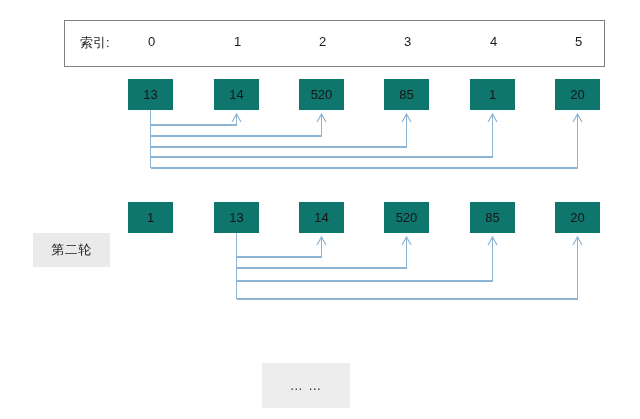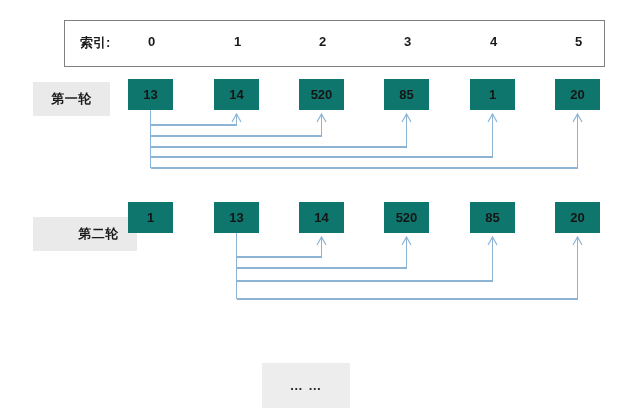--- a/index.html
+++ b/index.html
@@ -11,21 +11,20 @@
     width: 640px;
     height: 419px;
     background: #ffffff;
     font-family: "Liberation Sans", "DejaVu Sans", sans-serif;
     overflow: hidden;
   }
   #canvas {
     position: relative;
     width: 640px;
     height: 372px;
-    font-weight: bold;
   }
   #svg-arrows {
     position: absolute;
     left: 0;
     top: 0;
     width: 640px;
     height: 419px;
     pointer-events: none;
   }
 
@@ -108,29 +107,28 @@
   <div class="index-header">
     <span class="index-label">索引:</span>
     <span class="index-num" id="idx-0" style="left: 76.5px;">0</span>
     <span class="index-num" id="idx-1" style="left: 162.5px;">1</span>
     <span class="index-num" id="idx-2" style="left: 247.5px;">2</span>
     <span class="index-num" id="idx-3" style="left: 332.5px;">3</span>
     <span class="index-num" id="idx-4" style="left: 418.5px;">4</span>
     <span class="index-num" id="idx-5" style="left: 503.5px;">5</span>
   </div>
 
-  <div class="round-label" id="round-label-0" style="left: 33px; top: 82px;">第一轮</div>
   <div class="cell" id="r0c0" style="left: 128px; top: 79px;">13</div>
   <div class="cell" id="r0c1" style="left: 214px; top: 79px;">14</div>
   <div class="cell" id="r0c2" style="left: 299px; top: 79px;">520</div>
   <div class="cell" id="r0c3" style="left: 384px; top: 79px;">85</div>
   <div class="cell" id="r0c4" style="left: 470px; top: 79px;">1</div>
   <div class="cell" id="r0c5" style="left: 555px; top: 79px;">20</div>
 
-  <div class="round-label" id="round-label-1" style="left: 33px; top: 217px; padding-left: 27px;">第二轮</div>
+  <div class="round-label" id="round-label-1" style="left: 33px; top: 233px;">第二轮</div>
   <div class="cell" id="r1c0" style="left: 128px; top: 202px;">1</div>
   <div class="cell" id="r1c1" style="left: 214px; top: 202px;">13</div>
   <div class="cell" id="r1c2" style="left: 299px; top: 202px;">14</div>
   <div class="cell" id="r1c3" style="left: 384px; top: 202px;">520</div>
   <div class="cell" id="r1c4" style="left: 470px; top: 202px;">85</div>
   <div class="cell" id="r1c5" style="left: 555px; top: 202px;">20</div>
 
   <div class="ellipsis-box">… …</div>
 
   <svg id="svg-arrows" viewBox="0 0 640 419" width="640" height="419">

